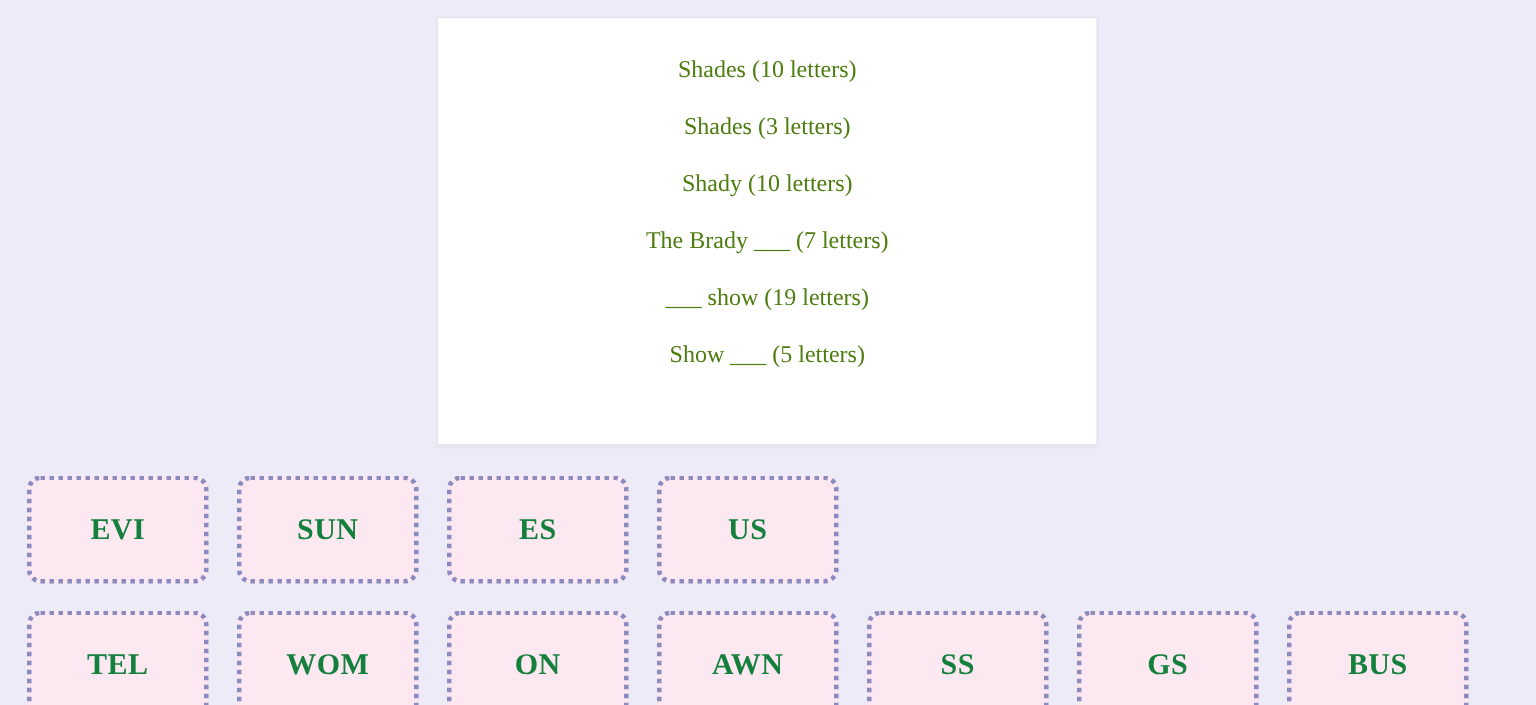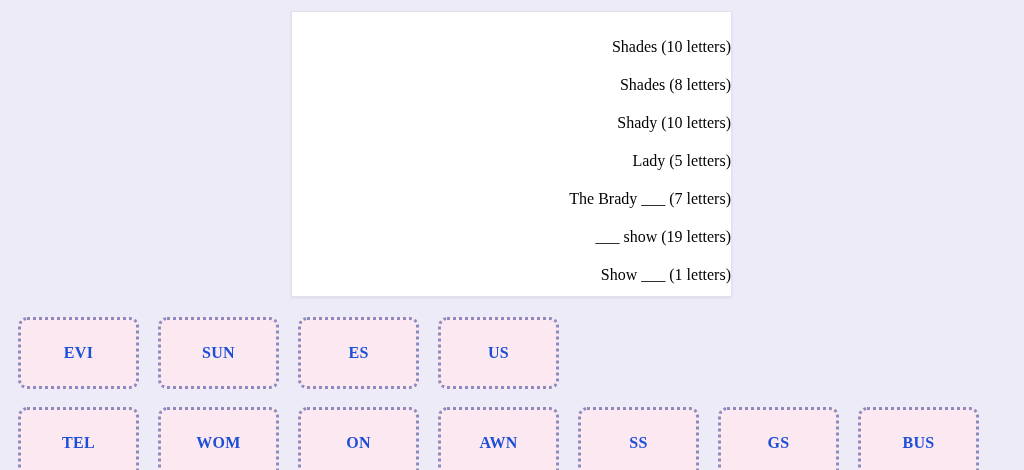--- a/index.html
+++ b/index.html
@@ -34,25 +34,25 @@
     display: flex;
     flex-direction: column;
     align-items: center;
     justify-content: flex-start;
     padding-top: 16px;
     box-sizing: border-box;
   }
 
   .clue-line {
     width: 100%;
-    text-align: right;
+    text-align: center;
     font-family: "Liberation Serif", "DejaVu Serif", serif;
     font-size: 16px;
     line-height: 38px;
-    color: #000000;
+    color: #4d7c0f;
     white-space: pre;
   }
 
   
   .tile-row {
     position: absolute;
     left: 18px;
     width: 988px;
     display: flex;
     gap: 19px;
@@ -64,41 +64,40 @@
     width: 121px;
     height: 72px;
     box-sizing: border-box;
     background: #fbe8f1;
     border: 3px dotted #8b8bc0;
     border-radius: 9px;
     display: flex;
     align-items: center;
     justify-content: center;
     font-family: "Liberation Serif", "DejaVu Serif", serif;
-    font-size: 16px;
+    font-size: 20px;
     font-weight: bold;
-    color: #1d4ed8;
+    color: #15803d;
     letter-spacing: 0.3px;
     cursor: pointer;
     user-select: none;
   }
 </style>
 </head>
 <body>
 
 <div id="app">
 
   <div class="clue-card">
     <div class="clue-line">Shades (10 letters)</div>
-    <div class="clue-line">Shades (8 letters)</div>
+    <div class="clue-line">Shades (3 letters)</div>
     <div class="clue-line">Shady (10 letters)</div>
-    <div class="clue-line">Lady (5 letters)</div>
     <div class="clue-line">The Brady ___ (7 letters)</div>
     <div class="clue-line">___ show (19 letters)</div>
-    <div class="clue-line">Show ___ (1 letters)</div>
+    <div class="clue-line">Show ___ (5 letters)</div>
   </div>
 
   <div class="tile-row row-1">
     <div class="tile">EVI</div>
     <div class="tile">SUN</div>
     <div class="tile">ES</div>
     <div class="tile">US</div>
   </div>
 
   <div class="tile-row row-2">

